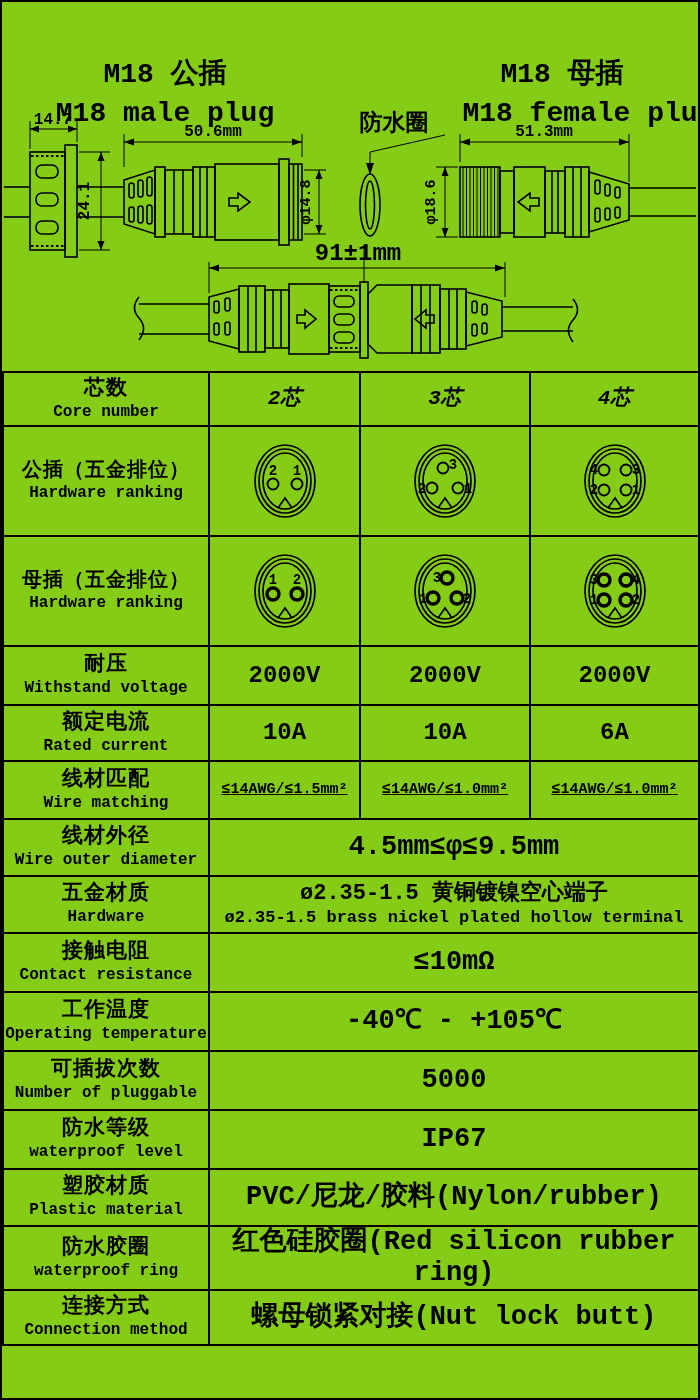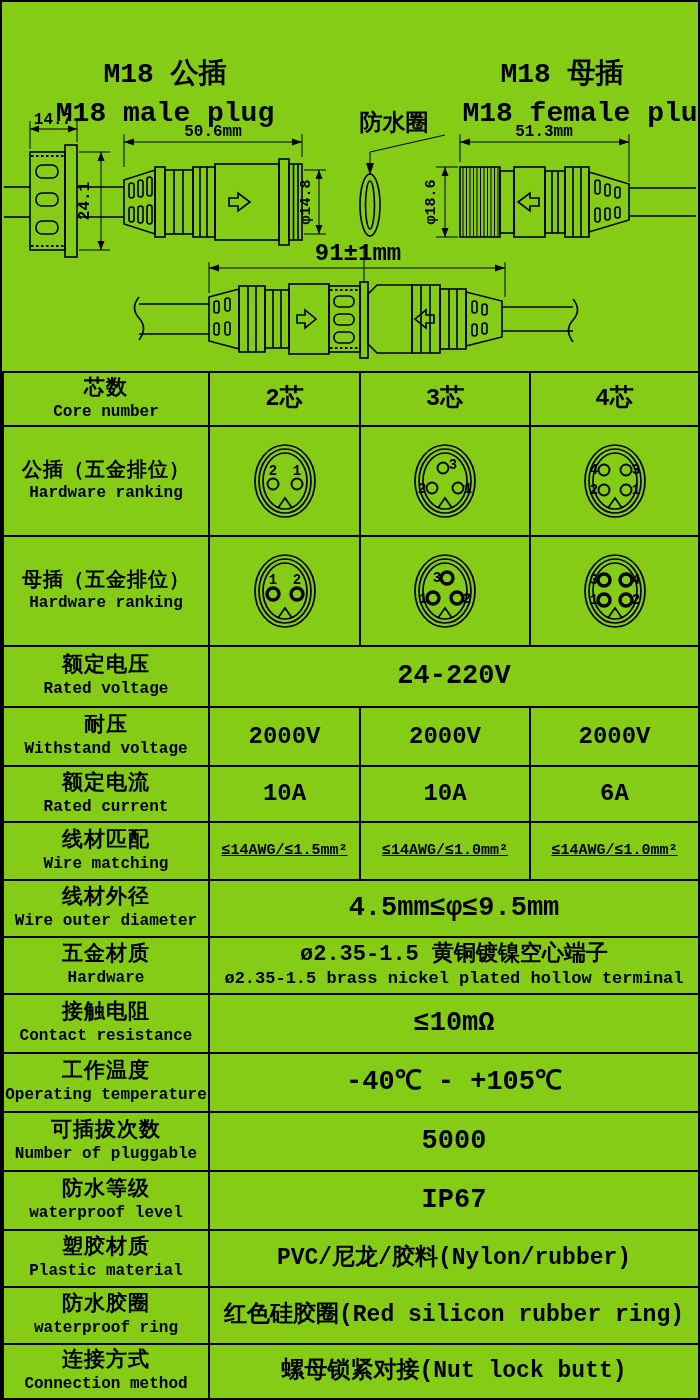--- a/index.html
+++ b/index.html
@@ -20,24 +20,24 @@
   }
   table.spec td{
     border:2px solid #000;text-align:center;vertical-align:middle;
     padding:0;overflow:hidden;line-height:1.15;
   }
   td.label .cn{font-size:21px;letter-spacing:1px;}
   td.label .en{font-size:16px;margin-top:2px;}
   .v-big{font-size:27px;}
   .v-med{font-size:24px;}
   .v-small{font-size:15px;text-decoration:underline;}
-  .v-mix{font-size:23px;}
+  .v-mix{font-size:27px;}
   .hw1{font-size:22px;}
   .hw2{font-size:17px;margin-top:2px;}
-  .hdr-core{font-size:24px;}
+  .hdr-core{font-size:21px;font-style:italic;}
   .pin-svg{display:block;margin:0 auto;}
   .pin-ring{stroke:#000;stroke-width:1.7;fill:none;}
   .pin-m{stroke:#000;stroke-width:1.9;fill:none;}
   .pin-f{stroke:#000;stroke-width:3.4;fill:none;}
   .pin-num{font-size:14px;text-anchor:middle;}
 </style>
 </head>
 <body>
 
 <div class="page">
@@ -347,27 +347,20 @@
           <circle class="pin-f" cx="-11" cy="9" r="6"></circle>
               <circle class="pin-f" cx="11" cy="9" r="6"></circle>
           <text class="pin-num" x="-21" y="-7">3</text>
           <text class="pin-num" x="21" y="-7">4</text>
           <text class="pin-num" x="-21" y="13">1</text>
           <text class="pin-num" x="21" y="13">2</text>
         </svg>
       </td>
     </tr>
 
-    <tr style="height:61px">
-      <td class="label">
-        <div class="cn">额定电压</div>
-        <div class="en">Rated voltage</div>
-      </td>
-      <td colspan="3" class="v-big">24-220V</td>
-    </tr>
 
     <tr style="height:59px">
       <td class="label">
         <div class="cn">耐压</div>
         <div class="en">Withstand voltage</div>
       </td>
       <td class="v-med">2000V</td>
       <td class="v-med">2000V</td>
       <td class="v-med">2000V</td>
     </tr>

